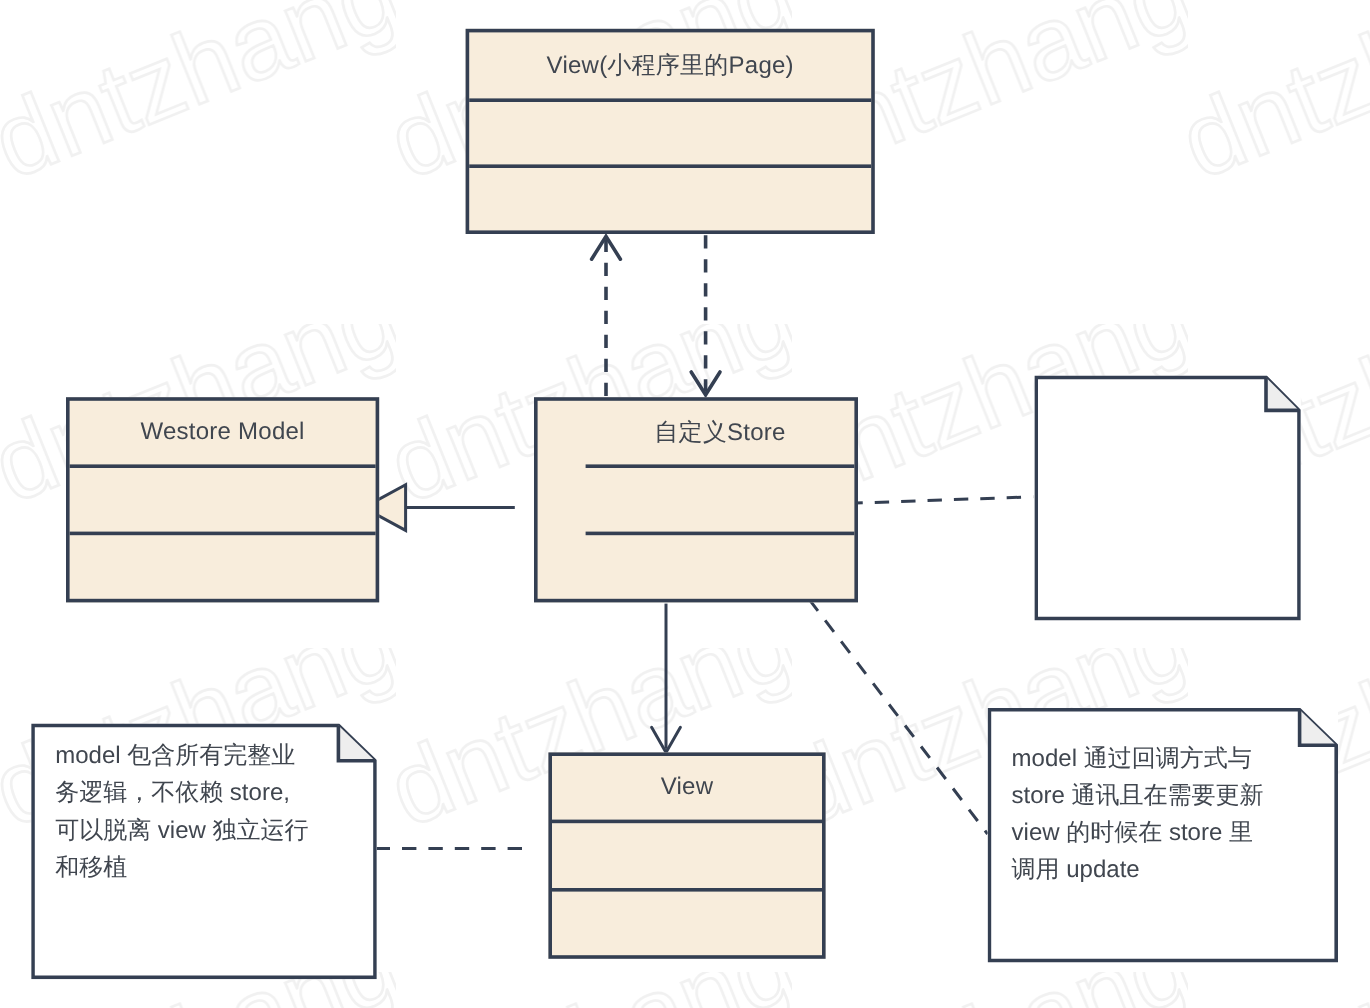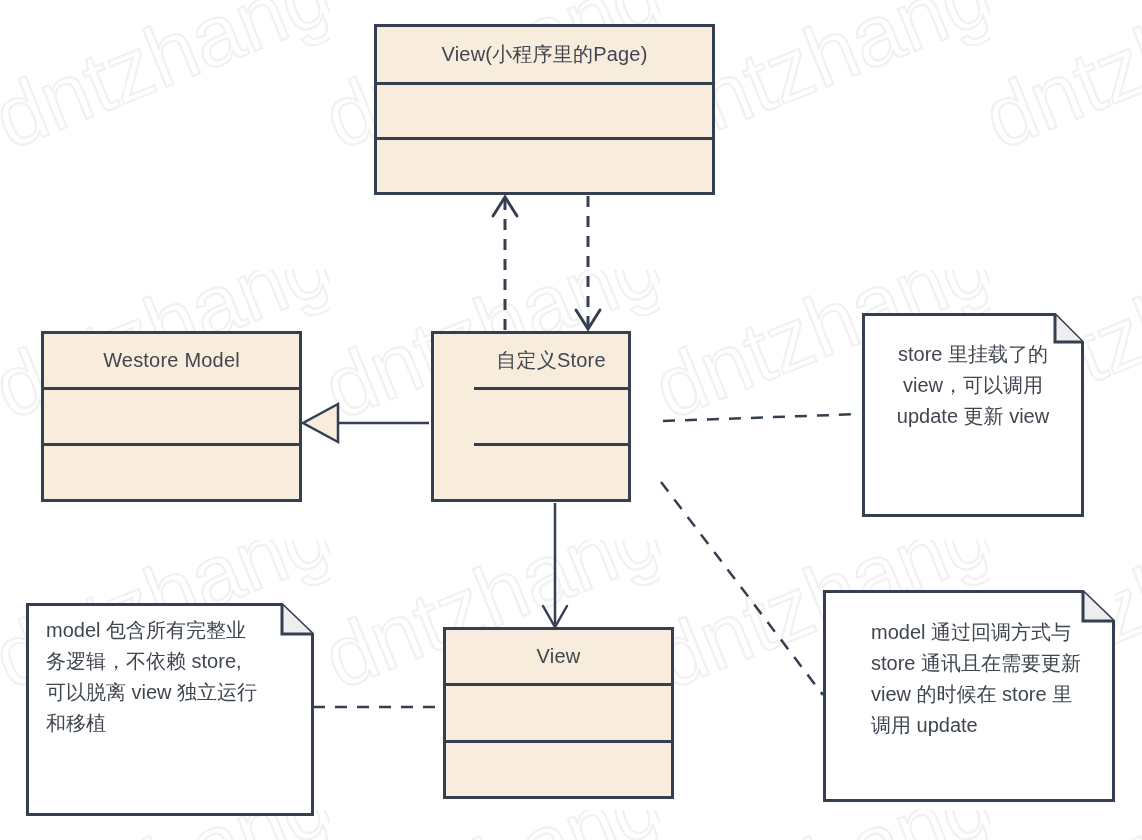--- a/index.html
+++ b/index.html
@@ -23,20 +23,21 @@
     top: 0;
     width: 1142px;
     height: 840px;
   }
   #wm-layer { z-index: 0; }
   #svg-layer { z-index: 1; pointer-events: none; }
   .node {
     position: absolute;
     z-index: 2;
     box-sizing: border-box;
+    margin-left: 14px;
   }
 
   
   .uml-class {
     background: #f8eddc;
     border: 3px solid #343f52;
     display: flex;
     flex-direction: column;
   }
   .uml-title {
@@ -141,61 +142,58 @@
   </div>
 
   <div class="node uml-class" style="left:41px; top:331px; width:261px; height:171px;">
     <div class="uml-title" style="height:53px;">
       <span>Westore Model</span>
     </div>
     <div class="uml-compartment divided"></div>
     <div class="uml-compartment"></div>
   </div>
 
-  <div class="node uml-class" style="left:431px; top:331px; width:200px; height:171px;padding-left:40px;">
+  <div class="node uml-class" style="left:431px; top:331px; width:270px; height:171px;padding-left:40px;">
     <div class="uml-title" style="height:53px;">
       <span>自定义Store</span>
     </div>
     <div class="uml-compartment divided"></div>
     <div class="uml-compartment"></div>
   </div>
 
   <div class="node uml-class" style="left:443px; top:627px; width:231px; height:172px;">
     <div class="uml-title" style="height:53px;">
       <span>View</span>
     </div>
     <div class="uml-compartment divided"></div>
     <div class="uml-compartment"></div>
   </div>
 
   <div class="uml-note" style="left:862px; top:313px; width:222px; height:204px;">
     <svg class="note-body" viewBox="0 0 222 204" preserveAspectRatio="none">
       <path d="M 1.5,1.5 L 193,1.5 L 220.5,29 L 220.5,202.5 L 1.5,202.5 Z" fill="#ffffff" stroke="#343f52" stroke-width="3" stroke-linejoin="miter"></path>
       <path d="M 193,1.5 L 193,29 L 220.5,29" fill="#eeeeee" stroke="#343f52" stroke-width="3" stroke-linejoin="miter"></path>
     </svg>
-    <div class="note-text center" style="top:26px;">store 里挂载了的
-view，可以调用
-update 更新 view</div>
   </div>
 
   <div class="uml-note" style="left:26px; top:603px; width:288px; height:213px;">
     <svg class="note-body" viewBox="0 0 288 213" preserveAspectRatio="none">
       <path d="M 1.5,1.5 L 256,1.5 L 286.5,31 L 286.5,211.5 L 1.5,211.5 Z" fill="#ffffff" stroke="#343f52" stroke-width="3" stroke-linejoin="miter"></path>
       <path d="M 256,1.5 L 256,31 L 286.5,31" fill="#eeeeee" stroke="#343f52" stroke-width="3" stroke-linejoin="miter"></path>
     </svg>
     <div class="note-text left" style="top:12px; padding:0 20px;">model 包含所有完整业
 务逻辑，不依赖 store,
 可以脱离 view 独立运行
 和移植</div>
   </div>
 
   <div class="uml-note" style="left:823px; top:590px; width:292px; height:212px;">
     <svg class="note-body" viewBox="0 0 292 212" preserveAspectRatio="none">
       <path d="M 1.5,1.5 L 260,1.5 L 290.5,31 L 290.5,210.5 L 1.5,210.5 Z" fill="#ffffff" stroke="#343f52" stroke-width="3" stroke-linejoin="miter"></path>
       <path d="M 260,1.5 L 260,31 L 290.5,31" fill="#eeeeee" stroke="#343f52" stroke-width="3" stroke-linejoin="miter"></path>
     </svg>
-    <div class="note-text left" style="top:27px; padding:0 20px;margin-left:28px;">model 通过回调方式与
+    <div class="note-text left" style="top:27px; padding:0 20px;">model 通过回调方式与
  store 通讯且在需要更新
 view 的时候在 store 里
 调用 update</div>
   </div>
 
 </div>
 
 </body></html>

